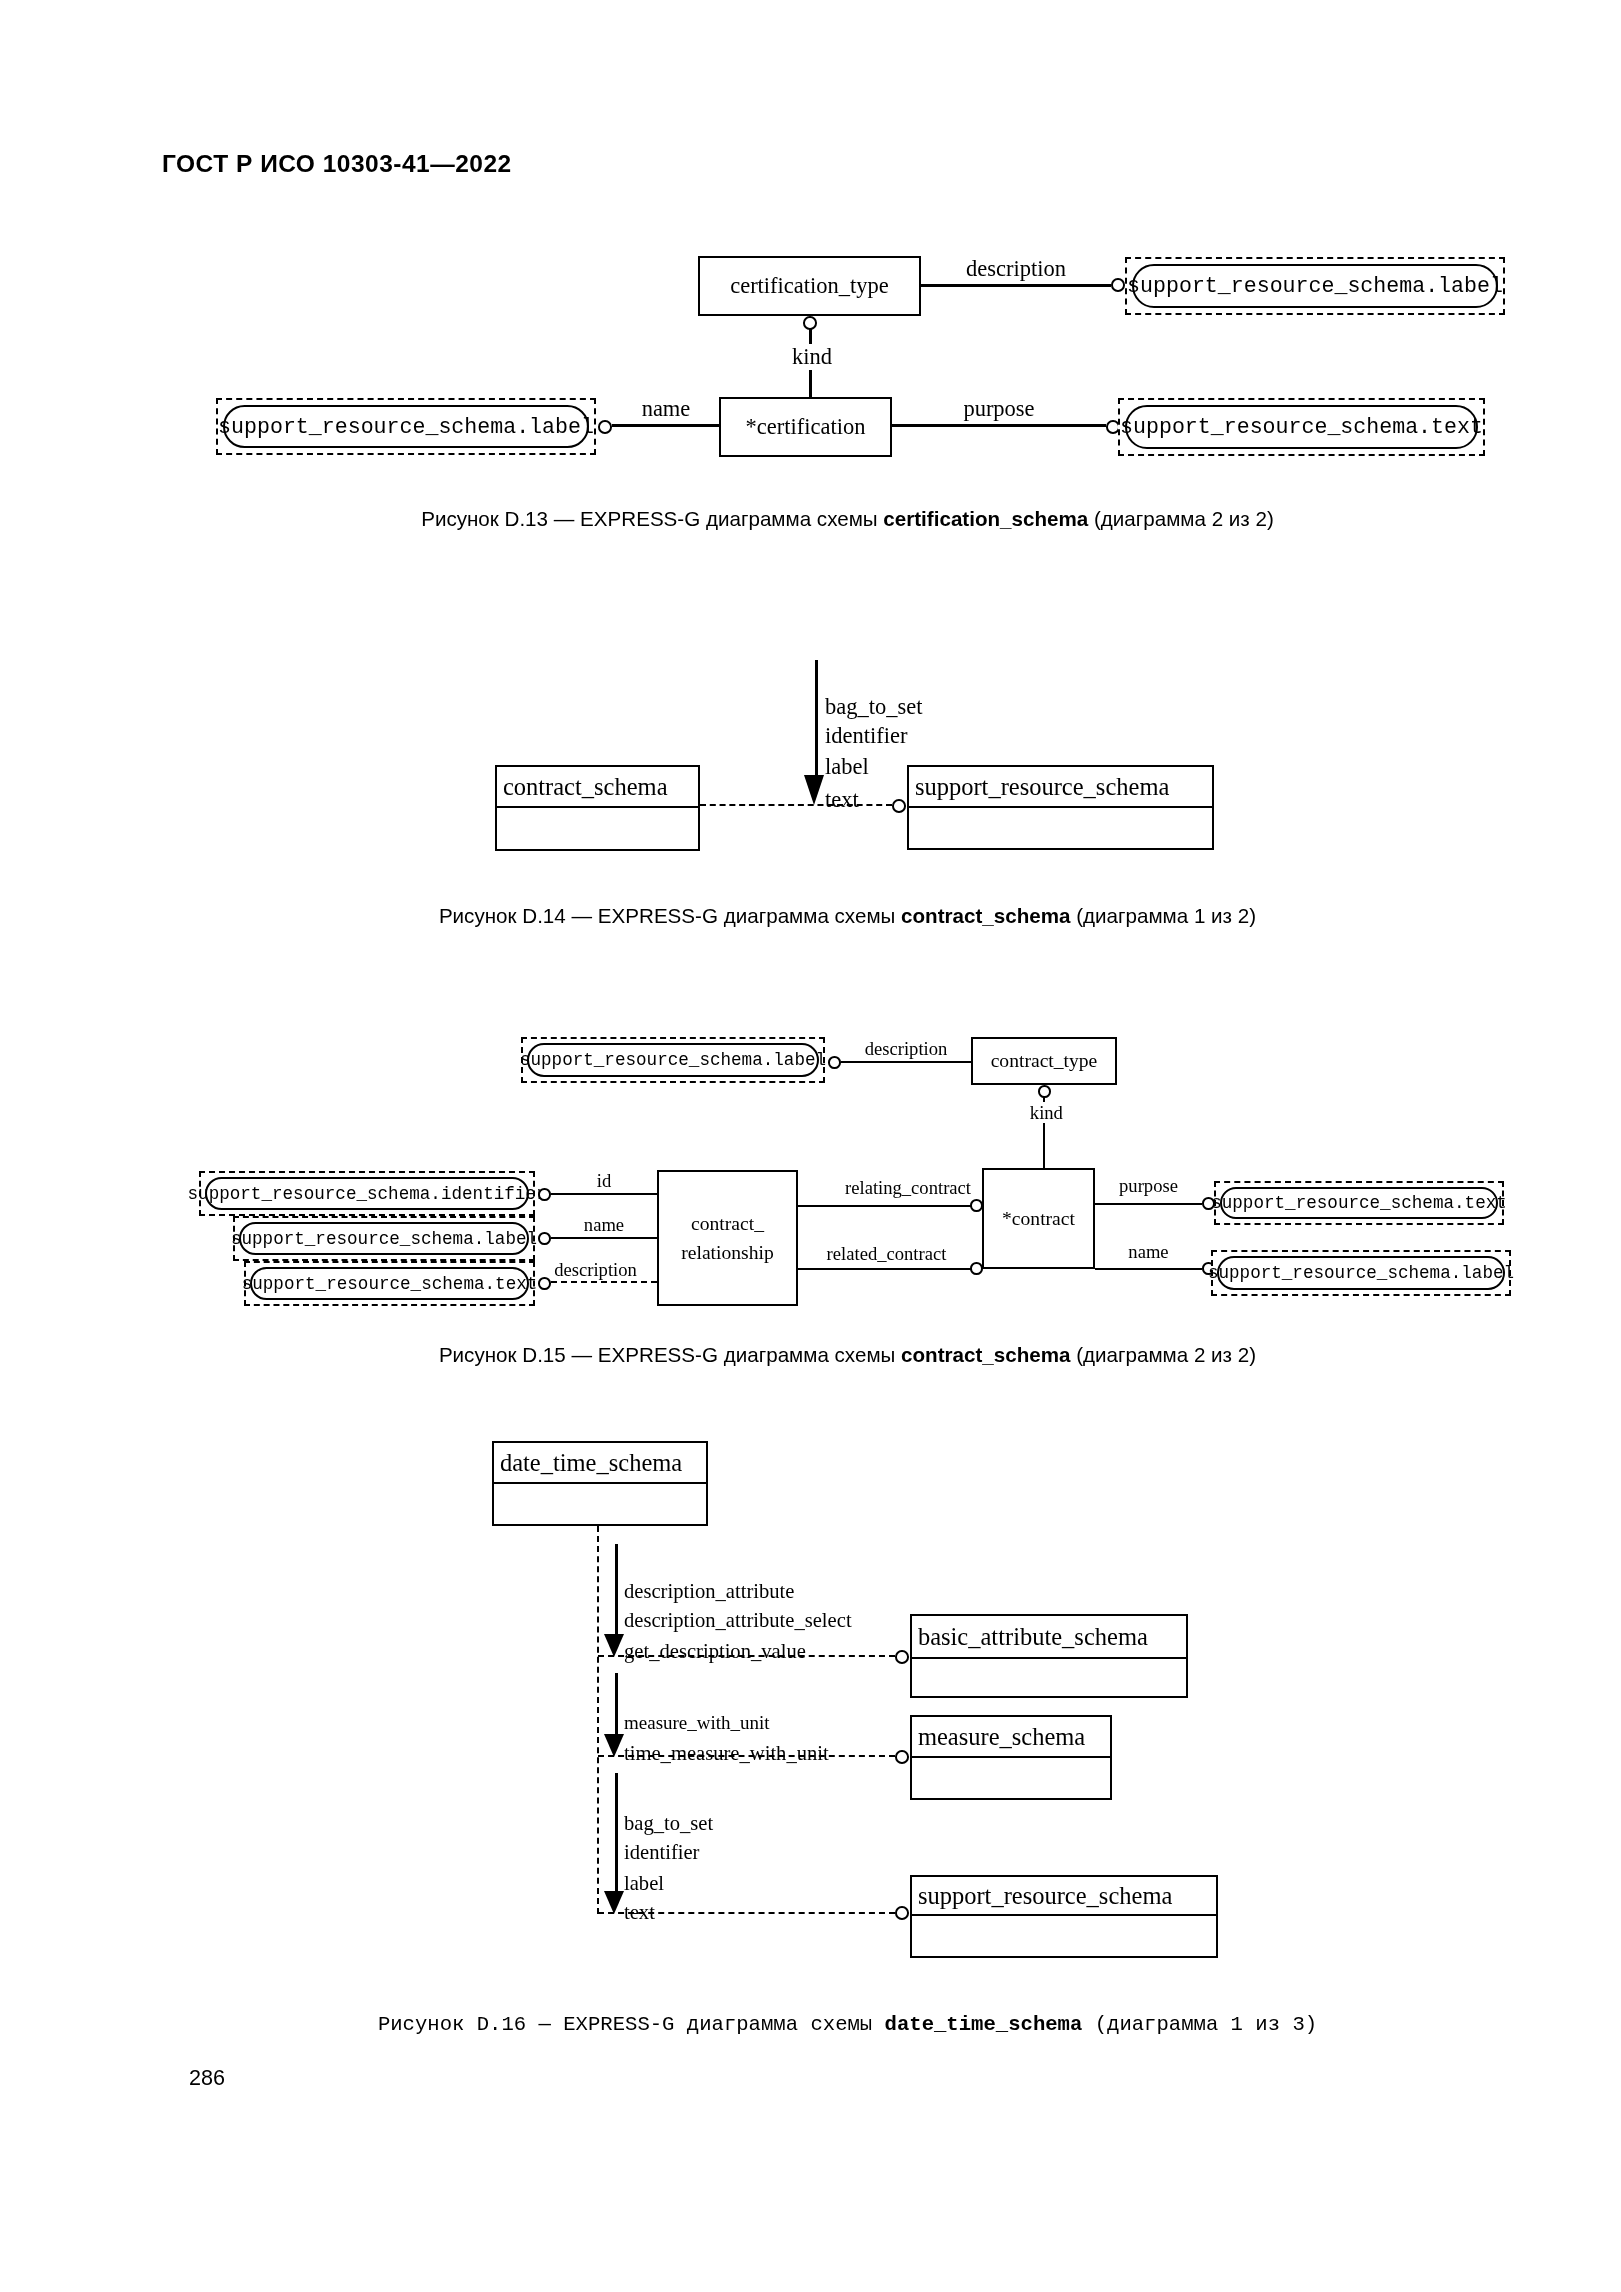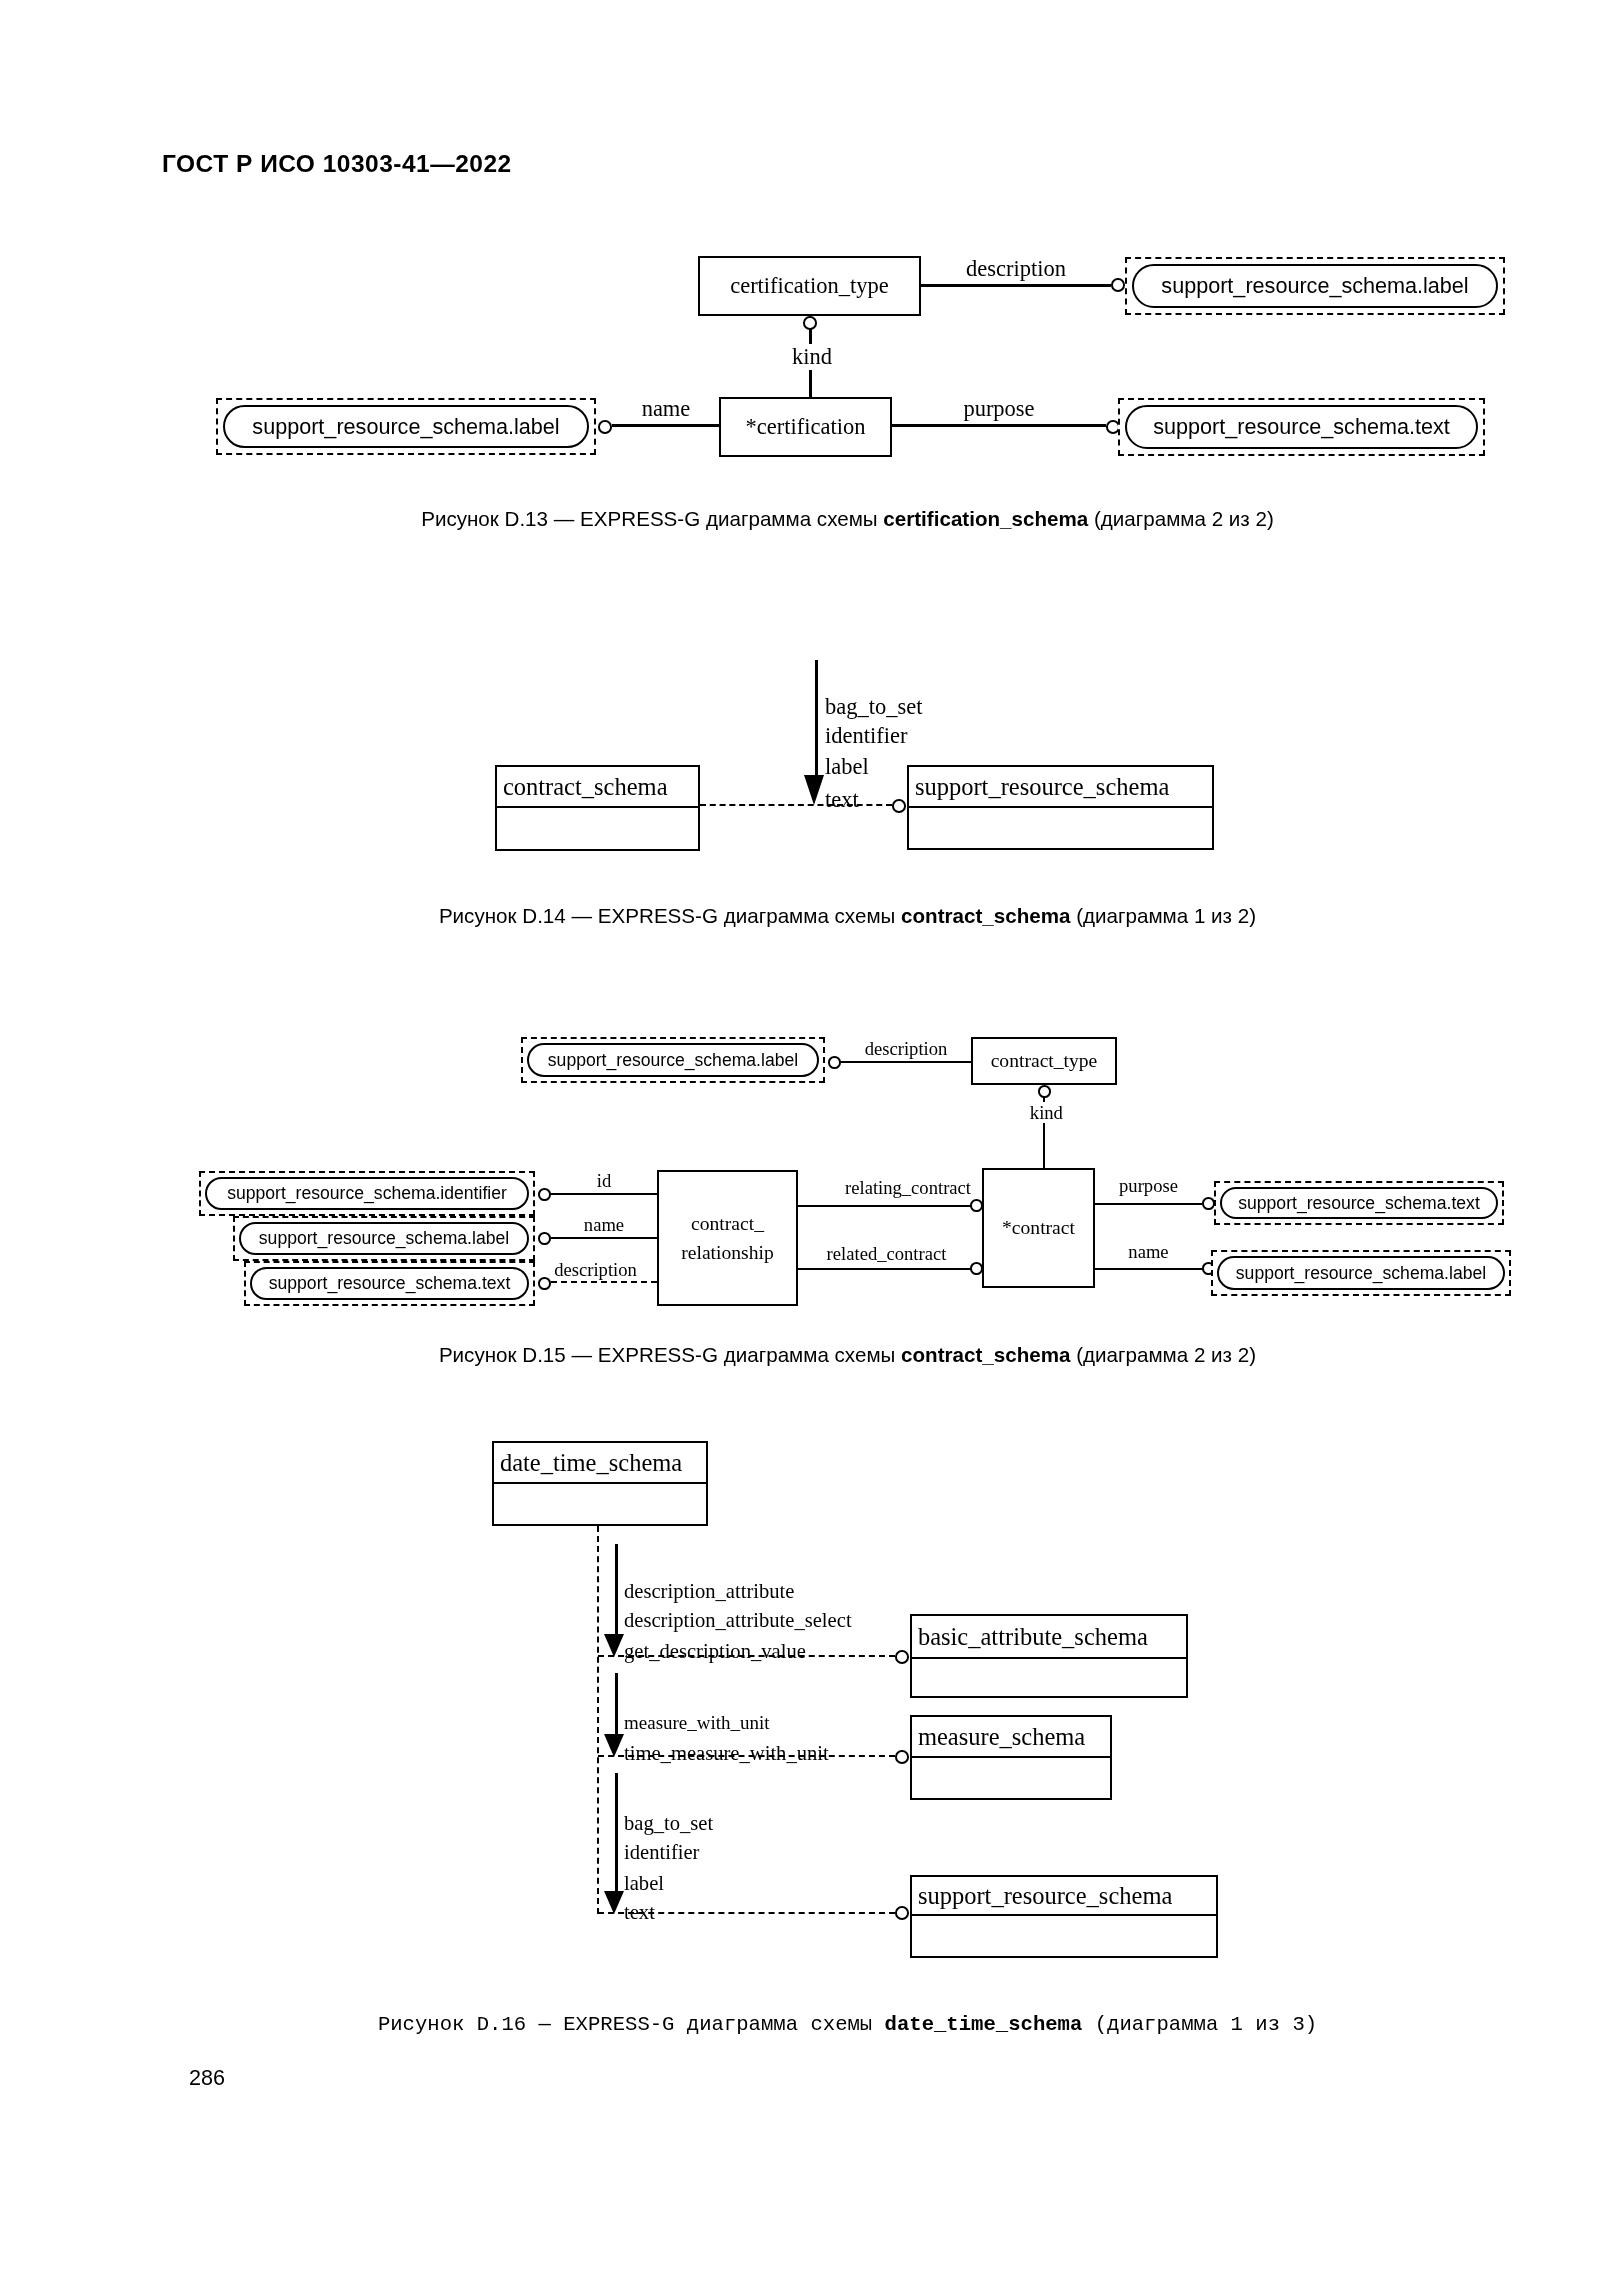--- a/index.html
+++ b/index.html
@@ -15,21 +15,21 @@
   .ebox.thin{border-width:2px;}
   
   .sbox{border:2.9px solid #000;background:#fff;box-sizing:border-box;
         font-family:"Liberation Serif","DejaVu Serif",serif;}
   .sbox .nm{display:flex;align-items:center;border-bottom:2.9px solid #000;box-sizing:border-box;
         padding-left:5.9px;white-space:nowrap;}
   
   .pref{border:2px dashed #000;background:#fff;box-sizing:border-box;}
   .pref .inner{position:absolute;inset:4.9px;border:2.9px solid #000;border-radius:979px;
         display:flex;align-items:center;justify-content:center;white-space:nowrap;
-        font-family:Liberation Sans, sans-serif;}
+        font-family:Liberation Mono, monospace;}
   .pref.thin{border-width:2px;}
   .pref.thin .inner{inset:3.9px;border-width:2px;}
   
   .hl{height:2.9px;background:#000;}
   .hl2{height:2px;background:#000;}
   .vl{width:2.9px;background:#000;}
   .vl2{width:2px;background:#000;}
   .dhl{height:0;border-top:2.9px dashed #000;}
   .dhl2{height:0;border-top:2px dashed #000;}
   .dvl{width:0;border-left:2.9px dashed #000;}
@@ -151,21 +151,21 @@
       <div>relationship</div>
     </div>
 
     <div class="abs lbl" style="left:802px;top:1177px;width:169px;font-size:18.6px;text-align:right;">relating_contract</div>
     <div class="abs hl2" style="left:798px;top:1205px;width:173px;"></div>
     <div class="abs circ sm" style="left:970px;top:1199px;"></div>
     <div class="abs lbl" style="left:802px;top:1243px;width:169px;font-size:18.6px;">related_contract</div>
     <div class="abs hl2" style="left:798px;top:1268px;width:173px;"></div>
     <div class="abs circ sm" style="left:970px;top:1262px;"></div>
 
-    <div class="abs ebox thin" style="left:982px;top:1168px;width:113px;height:120px;font-size:19.6px;">*contract</div>
+    <div class="abs ebox thin" style="left:982px;top:1168px;width:113px;height:101px;font-size:19.6px;">*contract</div>
 
     <div class="abs lbl" style="left:1095px;top:1175px;width:107px;font-size:18.6px;">purpose</div>
     <div class="abs hl2" style="left:1095px;top:1203px;width:107px;"></div>
     <div class="abs circ sm" style="left:1202px;top:1197px;"></div>
     <div class="abs pref thin" style="left:1214px;top:1181px;width:290px;height:44px;">
       <div class="inner" style="font-size:17.6px;">support_resource_schema.text</div>
     </div>
     <div class="abs lbl" style="left:1095px;top:1241px;width:107px;font-size:18.6px;">name</div>
     <div class="abs hl2" style="left:1095px;top:1268px;width:107px;"></div>
     <div class="abs circ sm" style="left:1202px;top:1262px;"></div>

